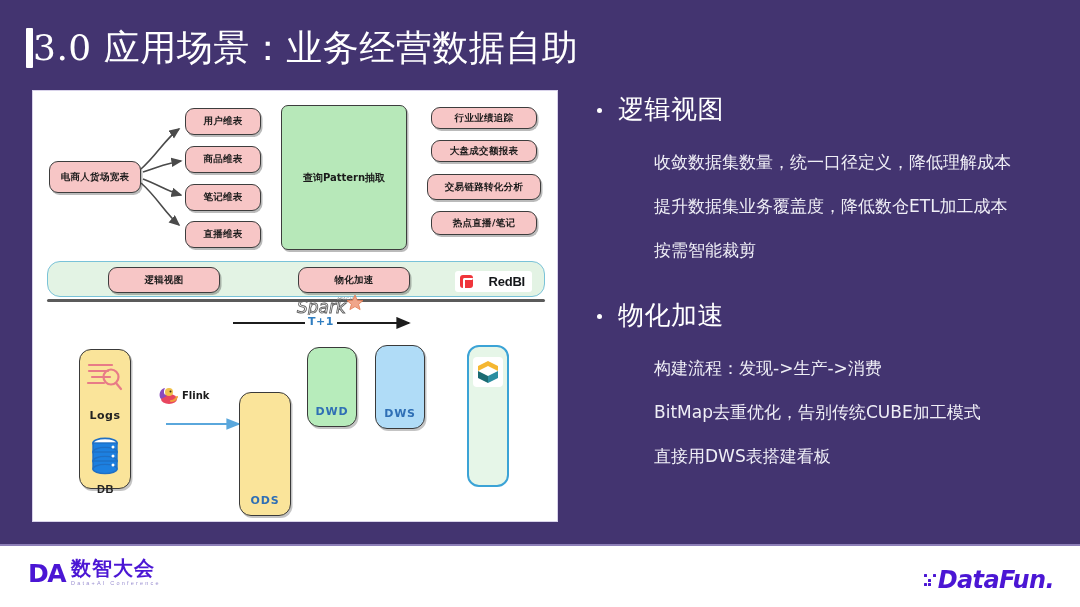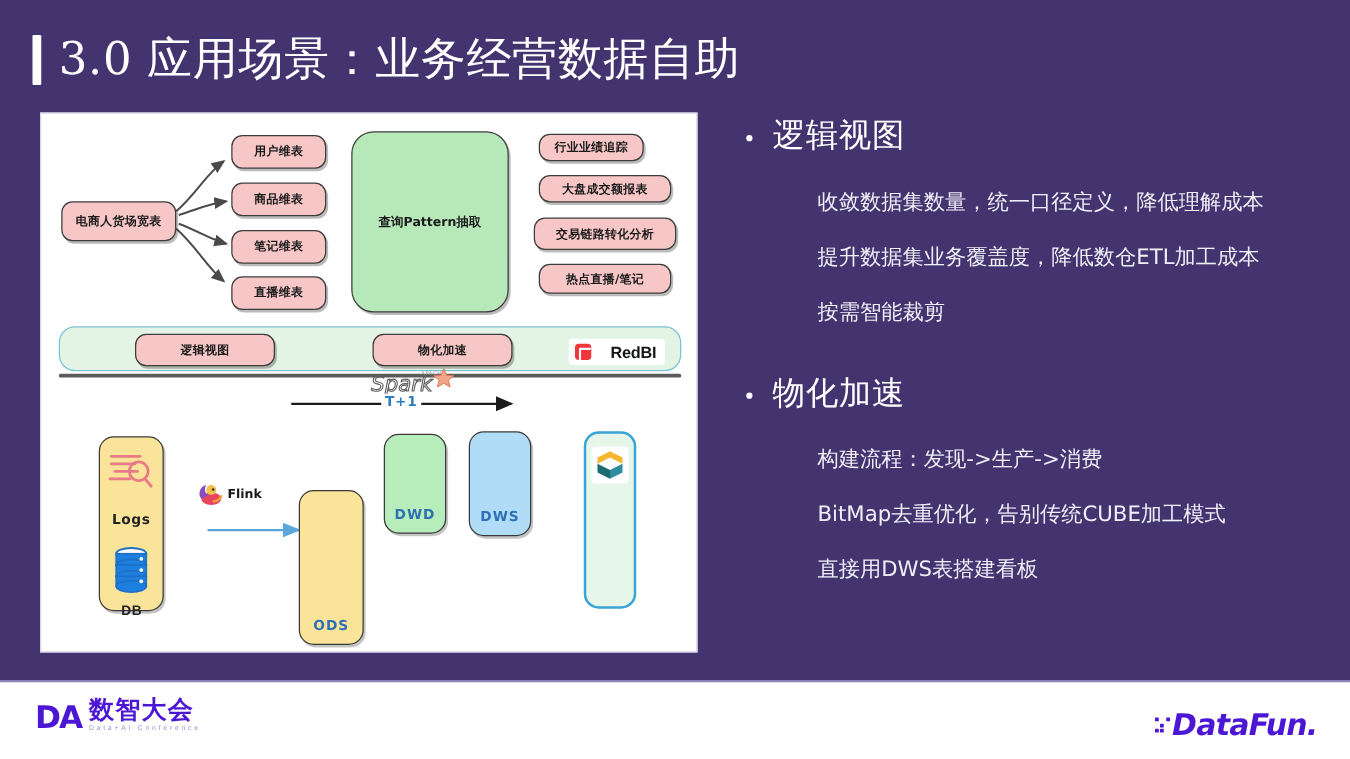--- a/index.html
+++ b/index.html
@@ -26,21 +26,21 @@
   }
   .footer {
     position: absolute; left: 0; top: 546px;
     width: 1080px; height: 61px;
     background: #ffffff;
   }
 
   
   .title-wrap {
     position: absolute; left: 26px; top: 26px;
-    display: flex; align-items: center; gap: 14px;
+    display: flex; align-items: center; gap: 0;
   }
   .title-bar {
     width: 7px; height: 40px; background: #ffffff; border-radius: 1px;
   }
   .title-text {
     color: #ffffff;
     font-size: 36px;
     line-height: 44px;
     letter-spacing: 0.5px;
     white-space: nowrap;
@@ -66,21 +66,21 @@
     display: flex; align-items: center; justify-content: center;
     font-size: 9.5px; font-weight: bold; color: #1a1a1a;
     letter-spacing: .3px;
     box-shadow: 1.5px 2px 0 rgba(60,60,60,.35);
     font-family: "DejaVu Sans", "Liberation Sans", sans-serif;
   }
   .gbox {
     position: absolute;
     background: #b7e8b9;
     border: 1.5px solid #3d3d3d;
-    border-radius: 18px;
+    border-radius: 7px;
     display: flex; align-items: center; justify-content: center;
     font-size: 10px; font-weight: bold; color: #1a1a1a;
     box-shadow: 1.5px 2px 0 rgba(60,60,60,.35);
     font-family: "DejaVu Sans", "Liberation Sans", sans-serif;
   }
 
   .band {
     position: absolute;
     background: #e3f3e4;
     border: 1.5px solid #79c2d8;
@@ -216,21 +216,21 @@
 
     <div class="pbox" style="left:16px; top:70px; width:92px; height:32px;">电商人货场宽表</div>
 
     <div class="pbox" style="left:152px; top:17px; width:76px; height:27px;">用户维表</div>
     <div class="pbox" style="left:152px; top:55px; width:76px; height:27px;">商品维表</div>
     <div class="pbox" style="left:152px; top:93px; width:76px; height:27px;">笔记维表</div>
     <div class="pbox" style="left:152px; top:130px; width:76px; height:27px;">直播维表</div>
 
     <div class="gbox" style="left:248px; top:14px; width:126px; height:145px;">查询Pattern抽取</div>
 
-    <div class="pbox" style="left:398px; top:16px; width:84px; height:22px;">行业业绩追踪</div>
+    <div class="pbox" style="left:398px; top:16px; width:106px; height:22px;">行业业绩追踪</div>
     <div class="pbox" style="left:398px; top:49px; width:106px; height:22px;">大盘成交额报表</div>
     <div class="pbox" style="left:394px; top:83px; width:114px; height:26px;">交易链路转化分析</div>
     <div class="pbox" style="left:398px; top:120px; width:106px; height:24px;">热点直播/笔记</div>
 
     <div class="band" style="left:14px; top:170px; width:498px; height:36px;">
       <div class="pbox" style="position:absolute; left:60px; top:5px; width:112px; height:26px; background:#f7c6c6; border-color:#3d3d3d;">逻辑视图</div>
       <div class="pbox" style="position:absolute; left:250px; top:5px; width:112px; height:26px; background:#f7c6c6; border-color:#3d3d3d;">物化加速</div>
       <div class="redbi" style="right:12px; top:9px;">
         <span class="redbi-mark"></span>
         <span class="redbi-text">RedBI</span>

